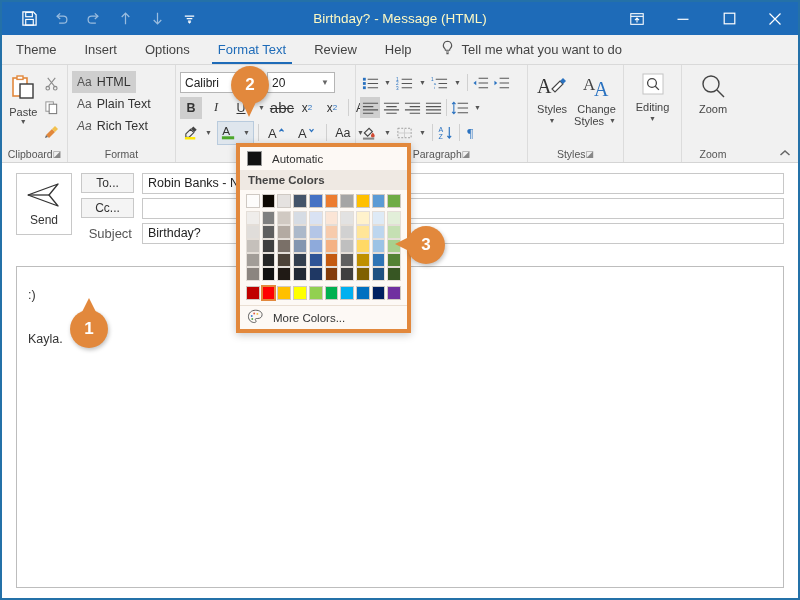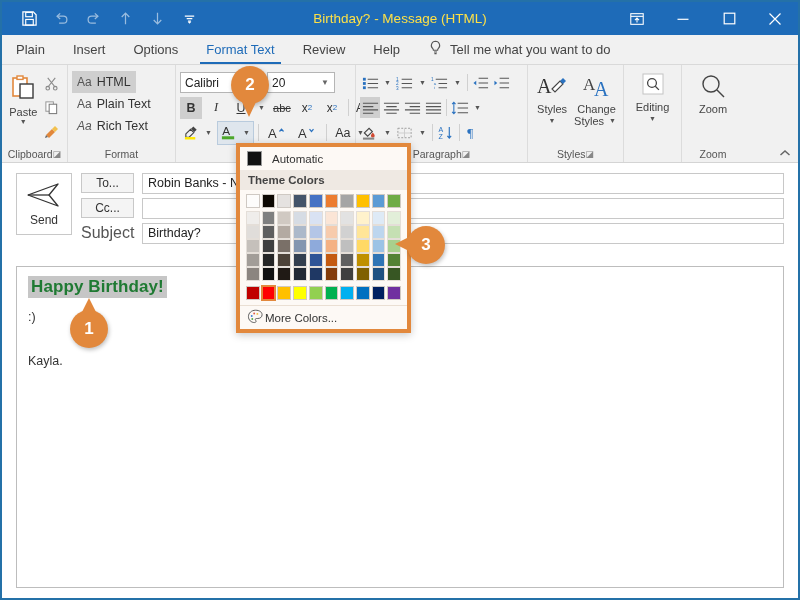--- a/index.html
+++ b/index.html
@@ -23,21 +23,21 @@
   }
   .qat { display:flex; align-items:center; padding-left:12px; gap:2px; }
   .qat-btn {
     width:30px; height:28px; display:flex; align-items:center; justify-content:center;
     color:#ffffff;
   }
   .qat-btn.dim { opacity:.55; }
   .qat-btn svg { display:block; }
   .title-text {
     position:absolute; left:0; right:0; text-align:center;
-    font-size:13.5px; color:#fde047; pointer-events:none;
+    font-size:13.5px; color:#fef9c3; pointer-events:none;
     font-family:"Liberation Sans", sans-serif;
   }
   .win-ctrls { margin-left:auto; display:flex; height:33px; }
   .win-btn {
     width:46px; height:33px; display:flex; align-items:center; justify-content:center;
     color:#fff;
   }
 
   
   .tabbar {
@@ -137,21 +137,21 @@
     width:56px; height:62px; border:1px solid #c8c8c8; background:#fff;
     display:flex; flex-direction:column; align-items:center; justify-content:center; gap:2px;
   }
   .send-lbl { font-size:12px; color:#333; }
   .fields { flex:1; display:flex; flex-direction:column; gap:5px; }
   .frow { display:flex; align-items:center; gap:8px; height:20px; }
   .fbtn2 {
     width:53px; height:20px; border:1px solid #c8c8c8; background:#f4f4f4;
     font-size:12px; color:#333; display:flex; align-items:center; justify-content:center;
   }
-  .flabel { width:53px; font-size:16px; color:#555; text-align:right; padding-right:2px;}
+  .flabel { width:53px; font-size:13px; color:#555; text-align:right; padding-right:2px;}
   .finput {
     flex:1; height:21px; border:1px solid #c8c8c8; background:#fff;
     font-size:12.5px; color:#222; display:flex; align-items:center; padding:0 5px;
     overflow:hidden; white-space:nowrap;
   }
   .bodyarea-inner { position:absolute; left:14px; right:14px; top:264px; bottom:10px;
     border:1px solid #bdbdbd; background:#fff; }
   .body-content { padding:9px 11px; }
   .hb {
     display:inline-block; background:#c6c6c6; color:#1f7a33;
@@ -176,21 +176,21 @@
     font-size:11.5px; font-weight:bold; color:#444;
   }
   .cp-grid { padding:4px 6px 2px 6px; }
   .cp-row { display:flex; gap:2px; }
   .cp-row.top { margin-bottom:3px; }
   .sw { width:14px; height:14px; border:1px solid #e4ded8; }
   .sw.top { border:1px solid #cfc9c3; }
   .sw.selsw { outline:2px solid #e2883c; outline-offset:-1px; }
   .cp-std { padding:3px 6px 5px 6px; }
   .cp-more {
-    height:24px; display:flex; align-items:center; gap:1px; padding:0 7px;
+    height:24px; display:flex; align-items:center; gap:9px; padding:0 7px;
     border-top:1px solid #eadfd3; font-size:11.5px; color:#333;
   }
 
   
   .callout {
     position:absolute; width:38px; height:38px; border-radius:50%;
     background:#e2883c; color:#fff; font-size:17px; font-weight:bold;
     display:flex; align-items:center; justify-content:center; z-index:60;
     box-shadow:1px 2px 4px rgba(0,0,0,.25);
   }
@@ -275,21 +275,21 @@
       </div>
       <div class="win-btn close">
         <svg width="14" height="14" viewBox="0 0 14 14">
             <path d="M1.5 1.5l11 11M12.5 1.5l-11 11" stroke="#fff" stroke-width="1.2"></path>
           </svg>
       </div>
     </div>
   </div>
 
   <div class="tabbar">
-    <div class="tab">Plain</div>
+    <div class="tab">Theme</div>
     <div class="tab">Insert</div>
     <div class="tab">Options</div>
     <div class="tab active">Format Text</div>
     <div class="tab">Review</div>
     <div class="tab">Help</div>
     <div class="tellme">
       <span>
         <svg width="15" height="16" viewBox="0 0 15 16">
             <path d="M7.5 1.2A4.2 4.2 0 0 0 4.6 8.4c.5.6.8 1.2.8 1.9h4.2c0-.7.3-1.3.8-1.9A4.2 4.2 0 0 0 7.5 1.2z" fill="none" stroke="#555" stroke-width="1.1"></path>
             <path d="M6 12h3M6.4 13.6h2.2" stroke="#555" stroke-width="1.1"></path>
@@ -379,21 +379,21 @@
           <div class="combo" style="width:68px">
             <span class="cv">20</span>
             <span class="ca">▼</span>
           </div>
         </div>
         <div class="font-row">
           <div class="fbtn on" style="font-weight:bold">B</div>
           <div class="fbtn" style="font-style:italic;font-family:'Liberation Serif',serif">I</div>
           <div class="fbtn" style="text-decoration:underline">U</div>
           <div class="caret">▼</div>
-          <div class="fbtn" style="text-decoration:line-through;font-size:11px">abc</div>
+          <div class="fbtn" style="text-decoration:line-through;font-size:15px">abc</div>
           <div class="fbtn">
             <span style="font-size:12px">x</span>
               <span style="font-size:8px;color:#2a72c0;vertical-align:-3px">2</span>
           </div>
           <div class="fbtn">
             <span style="font-size:12px">x</span>
               <span style="font-size:8px;color:#2a72c0;vertical-align:5px">2</span>
           </div>
           <div class="sep-v"></div>
           <div class="fbtn">
@@ -657,23 +657,20 @@
       </div>
       <div class="frow">
         <div class="flabel">Subject</div>
         <div class="finput">Birthday?</div>
       </div>
     </div>
   </div>
 
   <div class="bodyarea-inner">
     <div class="body-content">
-      <div>
-        <span class="hb" style="color: rgb(31, 122, 51);">Happy Birthday!</span>
-      </div>
       <div class="bline">:)</div>
       <div class="bline2">Kayla.</div>
     </div>
   </div>
 
   <div class="cpick" style="border-color: rgb(226, 136, 60);">
     <div class="cp-auto">
       <span class="swatch-auto" style="background: rgb(17, 17, 17);"></span>
       <span>Automatic</span>
     </div>

